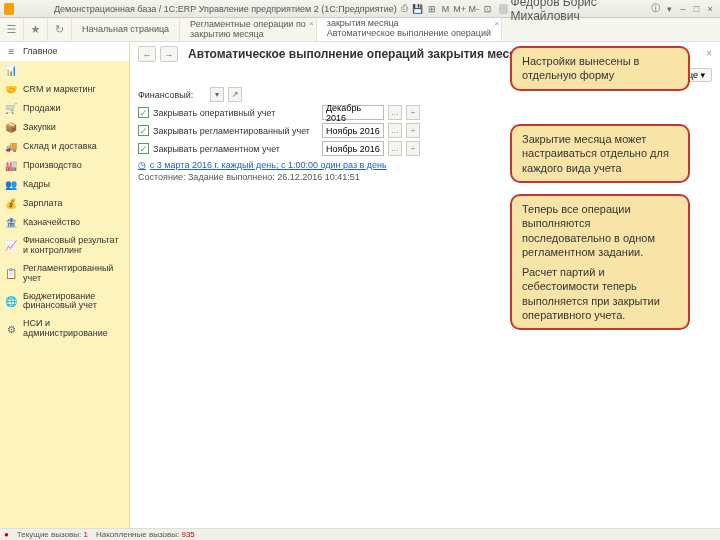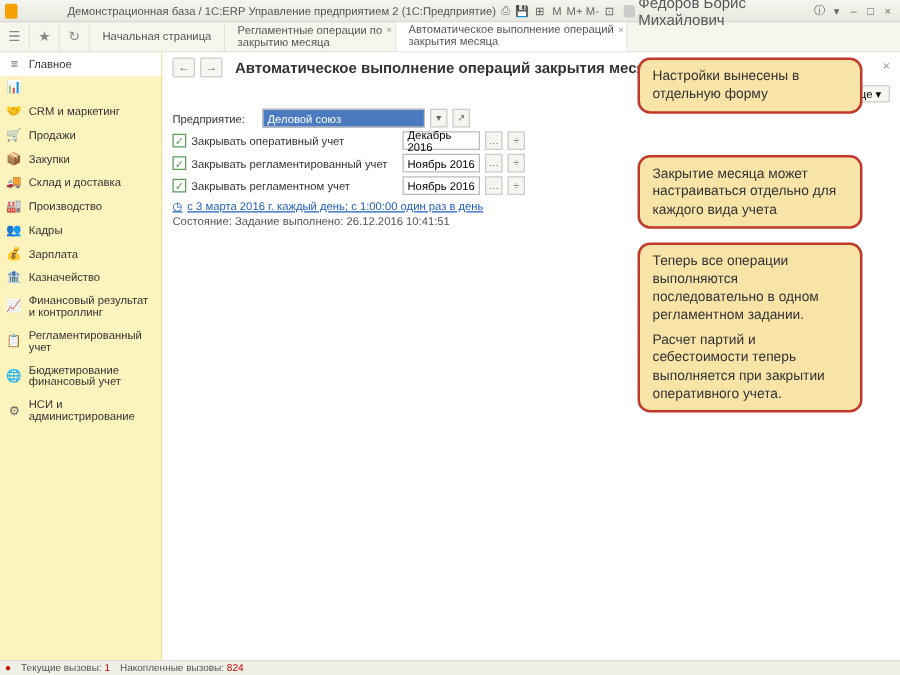--- a/index.html
+++ b/index.html
@@ -88,22 +88,22 @@
   <div class="tabs">
     <div class="tab">
       <span>Начальная страница</span>
     </div>
     <div class="tab">
       <span>Регламентные операции по</span>
       <span>закрытию месяца</span>
       <span class="close">×</span>
     </div>
     <div class="tab active">
+      <span>закрытия месяца</span>
       <span>Автоматическое выполнение операций</span>
-      <span>закрытия месяца</span>
       <span class="close">×</span>
     </div>
   </div>
 </div>
 
 <div class="layout">
   <div class="sidebar">
     <div class="item active">
         <span class="icon">≡</span>
         <span>Главное</span>
@@ -166,22 +166,21 @@
       <div class="nav-btn">←</div>
       <div class="nav-btn">→</div>
       <div class="page-title">Автоматическое выполнение операций закрытия месяца</div>
     </div>
     <div class="close-page">×</div>
     <div class="more-btn"><span>Еще</span> ▾</div>
 
     <div style="height:18px"></div>
 
     <div class="form-row">
-      <span class="label">Предприятие:</span>
-      <span class="input sel">Деловой союз</span>
+      <span class="label">Финансовый:</span>
       <span class="field-btn">▾</span>
       <span class="field-btn">↗</span>
     </div>
 
     <div class="form-row">
       <span class="checkbox">✓</span>
       <span class="label-wide">Закрывать оперативный учет</span>
       <span class="input month">Декабрь 2016</span>
       <span class="field-btn">…</span>
       <span class="field-btn">÷</span>
@@ -221,14 +220,14 @@
     <div class="callout c3">
       <div style="margin-bottom:6px">Теперь все операции выполняются последовательно в одном регламентном задании.</div>
       <div>Расчет партий и себестоимости теперь выполняется при закрытии оперативного учета.</div>
     </div>
   </div>
 </div>
 
 <div class="statusbar">
   <span style="color:#c00">●</span>
   <span><span class="lbl">Текущие вызовы:</span> <span class="cur">1</span></span>
-  <span><span class="lbl">Накопленные вызовы:</span> <span class="acc">824</span></span>
+  <span><span class="lbl">Накопленные вызовы:</span> <span class="acc">935</span></span>
 </div>
 
 </body></html>

